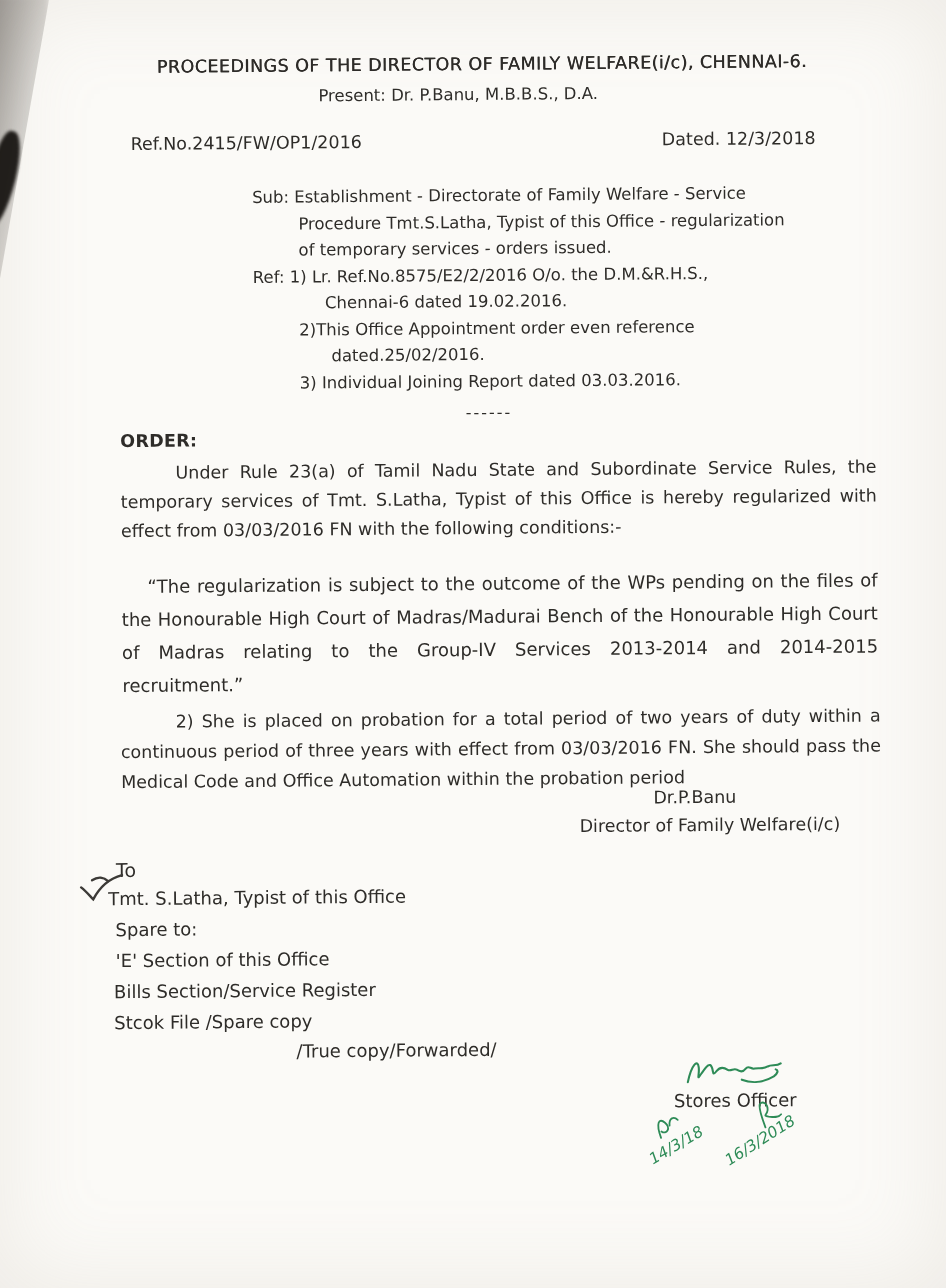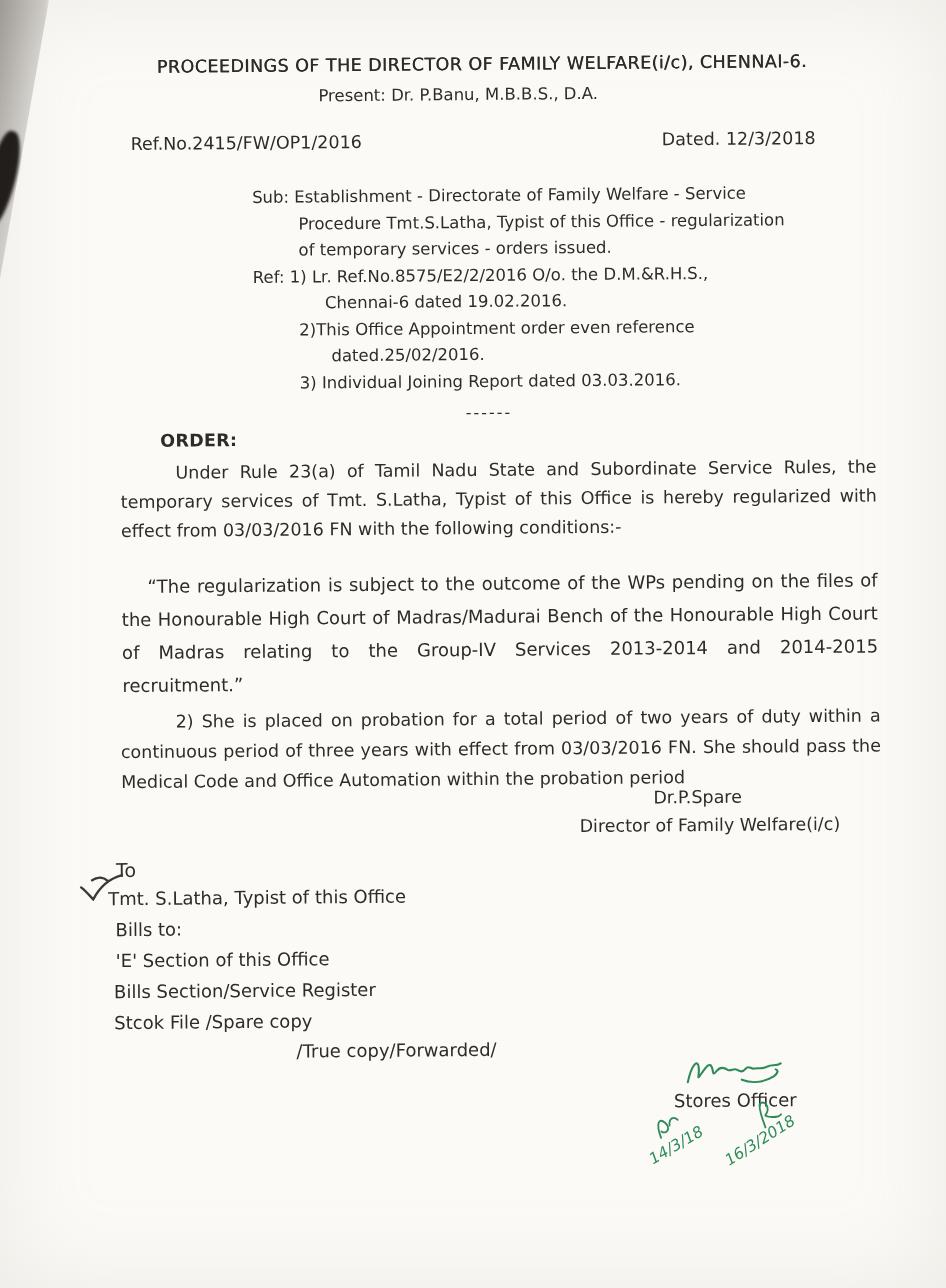--- a/index.html
+++ b/index.html
@@ -39,21 +39,21 @@
     display:flex; justify-content:space-between; font-size:17.5px;
   }
 
   .subject { position:absolute; top:183px; left:256px; width:590px; font-size:16.5px; line-height:26.5px; }
   .sl1, .sl2, .sl5, .sl7 { padding-left:46px; }
   .sl4 { padding-left:72px; }
   .sl6 { padding-left:78px; }
 
   .sep { position:absolute; top:403px; left:256px; width:470px; text-align:center; letter-spacing:2px; font-size:16px; }
 
-  .order-heading { position:absolute; top:428px; left:122px; font-size:17.5px; font-weight:bold; letter-spacing:.3px;margin-left:40px; }
+  .order-heading { position:absolute; top:428px; left:122px; font-size:17.5px; font-weight:bold; letter-spacing:.3px; }
 
   .para { position:absolute; margin:0; text-align:justify; }
   .p1 { top:456px; left:122px; width:756px; font-size:17.5px; line-height:29px; text-indent:55px; }
   .p2 { top:567px; left:122px; width:756px; font-size:18px;   line-height:33px; text-indent:26px; }
   .p3 { top:704px; left:120px; width:760px; font-size:17.5px; line-height:30px; text-indent:55px; }
 
   .sig-name  { position:absolute; top:789px; left:652px; font-size:17.5px; }
   .sig-desig { position:absolute; top:817px; left:578px; font-size:17.5px; }
 
   .to-label   { position:absolute; top:856px;  left:114px; font-size:19px; }
@@ -106,31 +106,31 @@
       <div class="sl7">3) Individual Joining Report dated 03.03.2016.</div>
     </div>
 
     <div class="sep">------</div>
 
     <div class="order-heading">ORDER:</div>
     <p class="para p1">Under Rule 23(a) of Tamil Nadu State and Subordinate Service Rules, the temporary services of Tmt. S.Latha, Typist of this Office is hereby regularized with effect from 03/03/2016 FN with the following conditions:-</p>
     <p class="para p2">“The regularization is subject to the outcome of the WPs pending on the files of the Honourable High Court of Madras/Madurai Bench of the Honourable High Court of Madras relating to the Group-IV Services 2013-2014 and 2014-2015 recruitment.”</p>
     <p class="para p3">2) She is placed on probation for a total period of two years of duty within a continuous period of three years with effect from 03/03/2016 FN. She should pass the Medical Code and Office Automation within the probation period</p>
 
-    <div class="sig-name">Dr.P.Spare</div>
+    <div class="sig-name">Dr.P.Banu</div>
     <div class="sig-desig">Director of Family Welfare(i/c)</div>
 
     <div class="to-label">To</div>
     <svg class="tick" width="48" height="32" viewBox="0 0 48 32">
       <path d="M3 15 C8 19, 12 24, 15 27 C22 14, 32 6, 44 3"></path>
       <path d="M14 8 C20 4, 26 5, 30 9"></path>
     </svg>
     <div class="to-name">Tmt. S.Latha, Typist of this Office</div>
 
-    <div class="copy-label">Bills to:</div>
+    <div class="copy-label">Spare to:</div>
     <div class="copy c0">'E' Section of this Office</div>
     <div class="copy c1">Bills Section/Service Register</div>
     <div class="copy c2">Stcok File /Spare copy</div>
     <div class="truecopy">/True copy/Forwarded/</div>
 
     <svg class="sig-scribble" width="102" height="38" viewBox="0 0 102 38">
       <path d="M4 28 C8 10, 14 5, 15 13 C16 21, 12 28, 18 19 C24 11, 26 9, 28 13 C30 17, 28 23, 33 17 C37 12, 41 14, 44 16 C47 18, 50 14, 53 16 C56 18, 59 19, 62 15 C65 11, 67 16, 71 15 C75 14, 79 16, 84 13 C88 11, 93 13, 97 10"></path>
       <path d="M58 26 C68 30, 80 29, 90 23 C94 20, 95 17, 92 16"></path>
     </svg>
     <div class="stores">Stores Officer</div>

